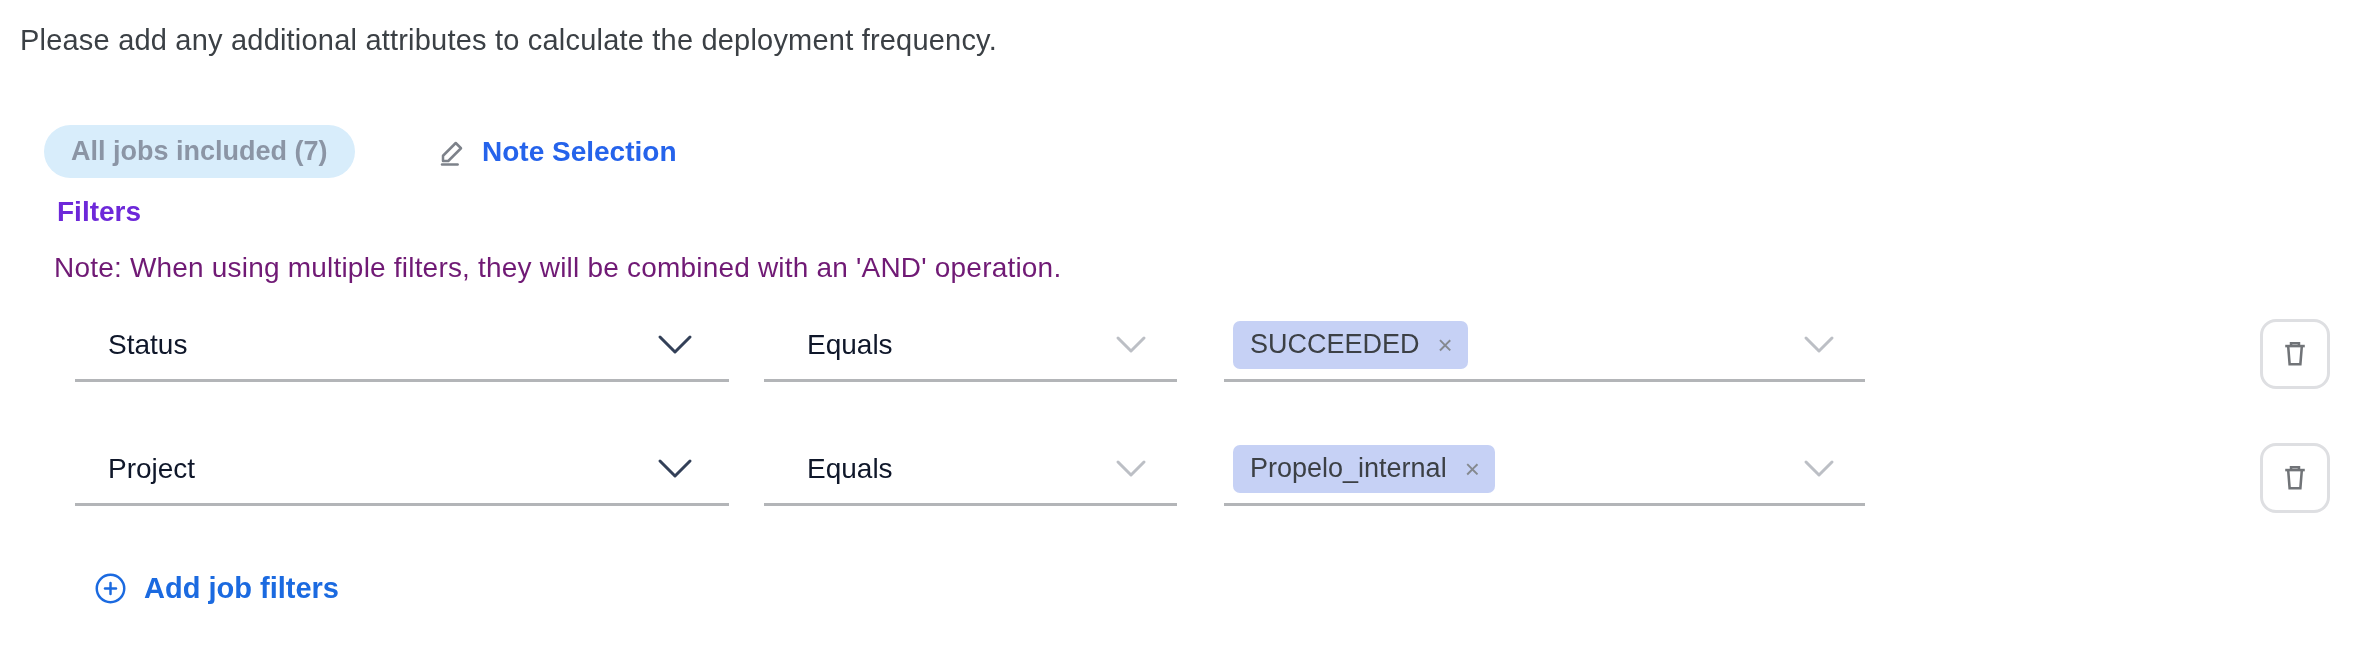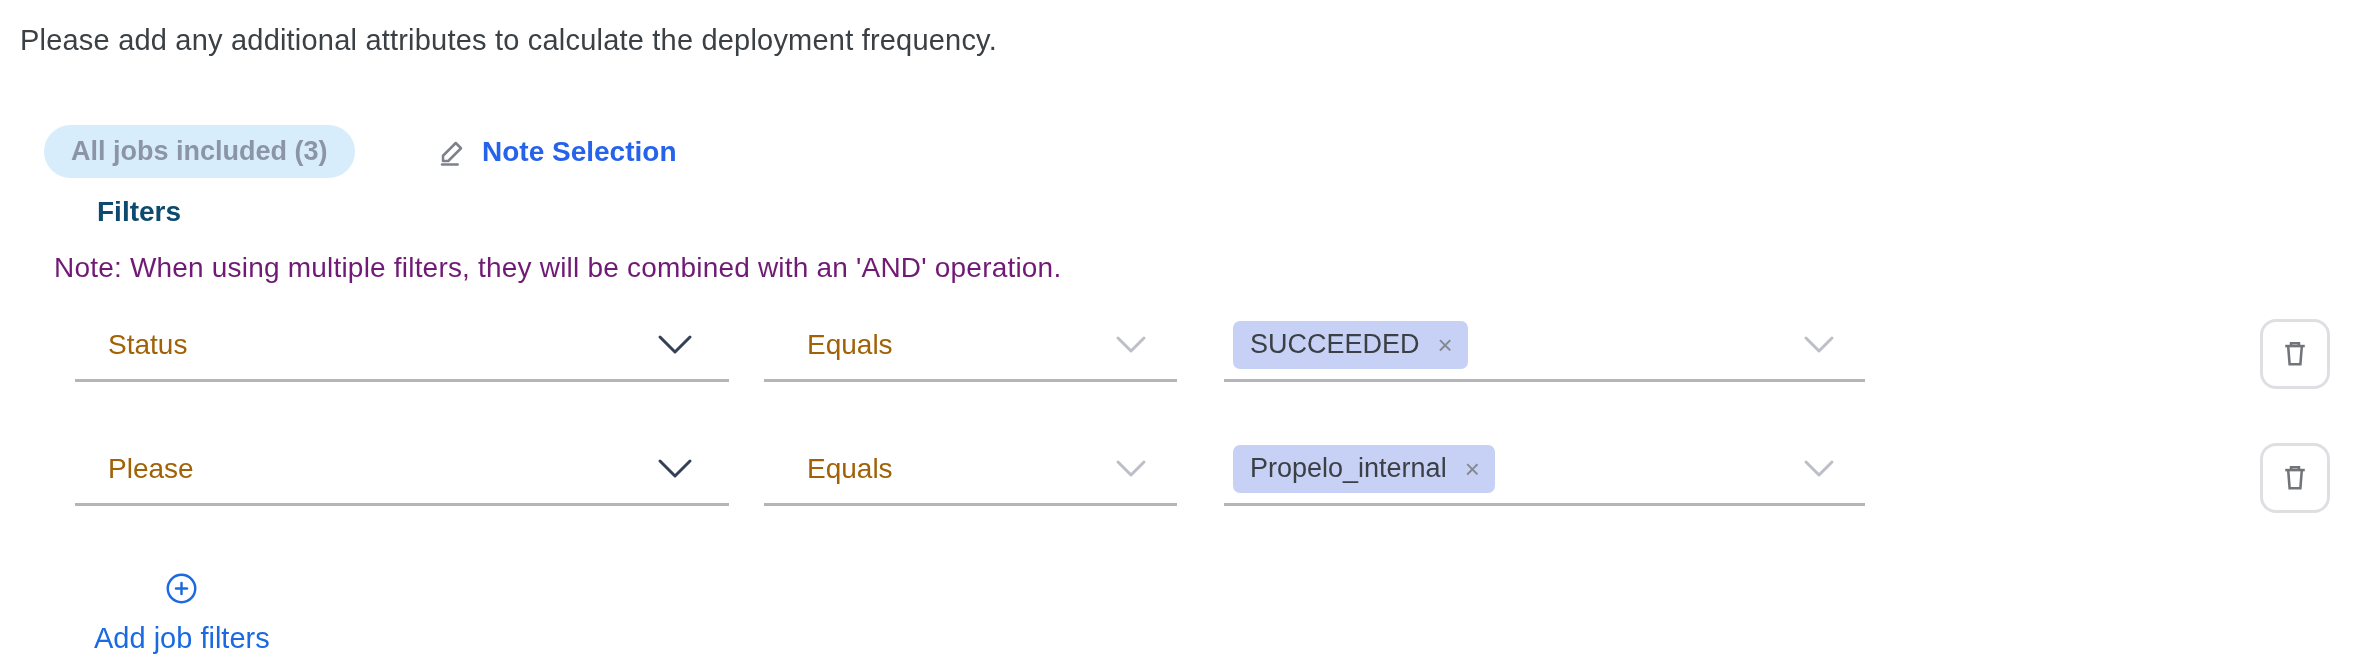--- a/index.html
+++ b/index.html
@@ -33,36 +33,36 @@
   .edit-link {
     position:absolute; left:437px; top:125px; height:53px;
     display:flex; align-items:center; gap:15px;
     color:#2563eb; font-size:28px; font-weight:600;
     cursor:pointer; white-space:nowrap;
   }
   .edit-link .pencil { color:#7d828a; display:block; }
 
   .filters-title {
     position:absolute; left:57px; top:196px;
-    font-size:28px; font-weight:700; color:#0c4a6e;margin-left:40px;
+    font-size:28px; font-weight:700; color:#6d28d9;
   }
   .filters-note {
     position:absolute; left:54px; top:252px;
     font-size:28px; color:#701a75; letter-spacing:0.2px;
   }
 
   .select {
     position:absolute;
     height:72px;
     border-bottom:3px solid #b3b5b8;
     display:flex; align-items:center;
     cursor:pointer;
   }
   .select .label {
-    font-size:28px; color:#a16207; white-space:nowrap;
+    font-size:28px; color:#0f172a; white-space:nowrap;
   }
   .select .chev { position:absolute; display:block; }
   .chev-dark  { color:#334058; right:36px; }
   .chev-light { color:#bcbfc5; right:30px; }
 
   .row1 .select { top:310px; }
   .row2 .select { top:434px; }
   .sel-attr { left:75px;   width:654px; }
   .sel-attr .label { margin-left:33px; }
   .sel-op   { left:764px;  width:413px; }
@@ -91,33 +91,33 @@
     display:flex; align-items:center; justify-content:center;
     cursor:pointer;
   }
   .row1 .trash-btn { top:319px; }
   .row2 .trash-btn { top:443px; }
   .trash-btn svg { color:#717478; display:block; }
 
   .add-link {
     position:absolute; left:94px; top:572px;
     display:flex; align-items:center; gap:17px;
-    color:#1b6ae0; font-size:29px; font-weight:400;
-    cursor:pointer; white-space:nowrap;flex-direction:column;
+    color:#1b6ae0; font-size:29px; font-weight:700;
+    cursor:pointer; white-space:nowrap;
   }
   .add-link svg { display:block; }
 </style>
 </head>
 <body>
 
 <div class="canvas">
 
   <div class="instruction">Please add any additional attributes to calculate the deployment frequency.</div>
 
-  <div class="badge">All jobs included (3)</div>
+  <div class="badge">All jobs included (7)</div>
 
   <div class="edit-link">
     <svg class="pencil" width="30" height="30" viewBox="0 0 24 24" fill="none" stroke="currentColor" stroke-width="2" stroke-linecap="round" stroke-linejoin="round">
       <path d="M15 4.8l4.2 4.2L9 19.2H4.8V15L15 4.8z"></path>
       <path d="M4 22h12.5"></path>
     </svg>
     <span>Note Selection</span>
   </div>
 
   <div class="filters-title">Filters</div>
@@ -149,21 +149,21 @@
       <svg width="34" height="34" viewBox="0 0 24 24" fill="none" stroke="currentColor" stroke-width="1.8" stroke-linecap="square" stroke-linejoin="miter">
         <path d="M9.2 6.2V4.4h5.6v1.8"></path>
         <path d="M6 6.4h12"></path>
         <path d="M7.2 6.6l1 12.6h7.6l1-12.6"></path>
       </svg>
     </div>
   </div>
 
   <div class="filter-row row2">
     <div class="select sel-attr">
-      <span class="label">Please</span>
+      <span class="label">Project</span>
       <svg class="chev chev-dark" width="36" height="22" viewBox="0 0 36 22" fill="none" stroke="currentColor" stroke-width="3" stroke-linecap="round" stroke-linejoin="round">
         <polyline points="3,3 18,18 33,3"></polyline>
       </svg>
     </div>
     <div class="select sel-op">
       <span class="label">Equals</span>
       <svg class="chev chev-light" width="32" height="19" viewBox="0 0 32 19" fill="none" stroke="currentColor" stroke-width="3" stroke-linecap="round" stroke-linejoin="round">
         <polyline points="3,3 16,16 29,3"></polyline>
       </svg>
     </div>

